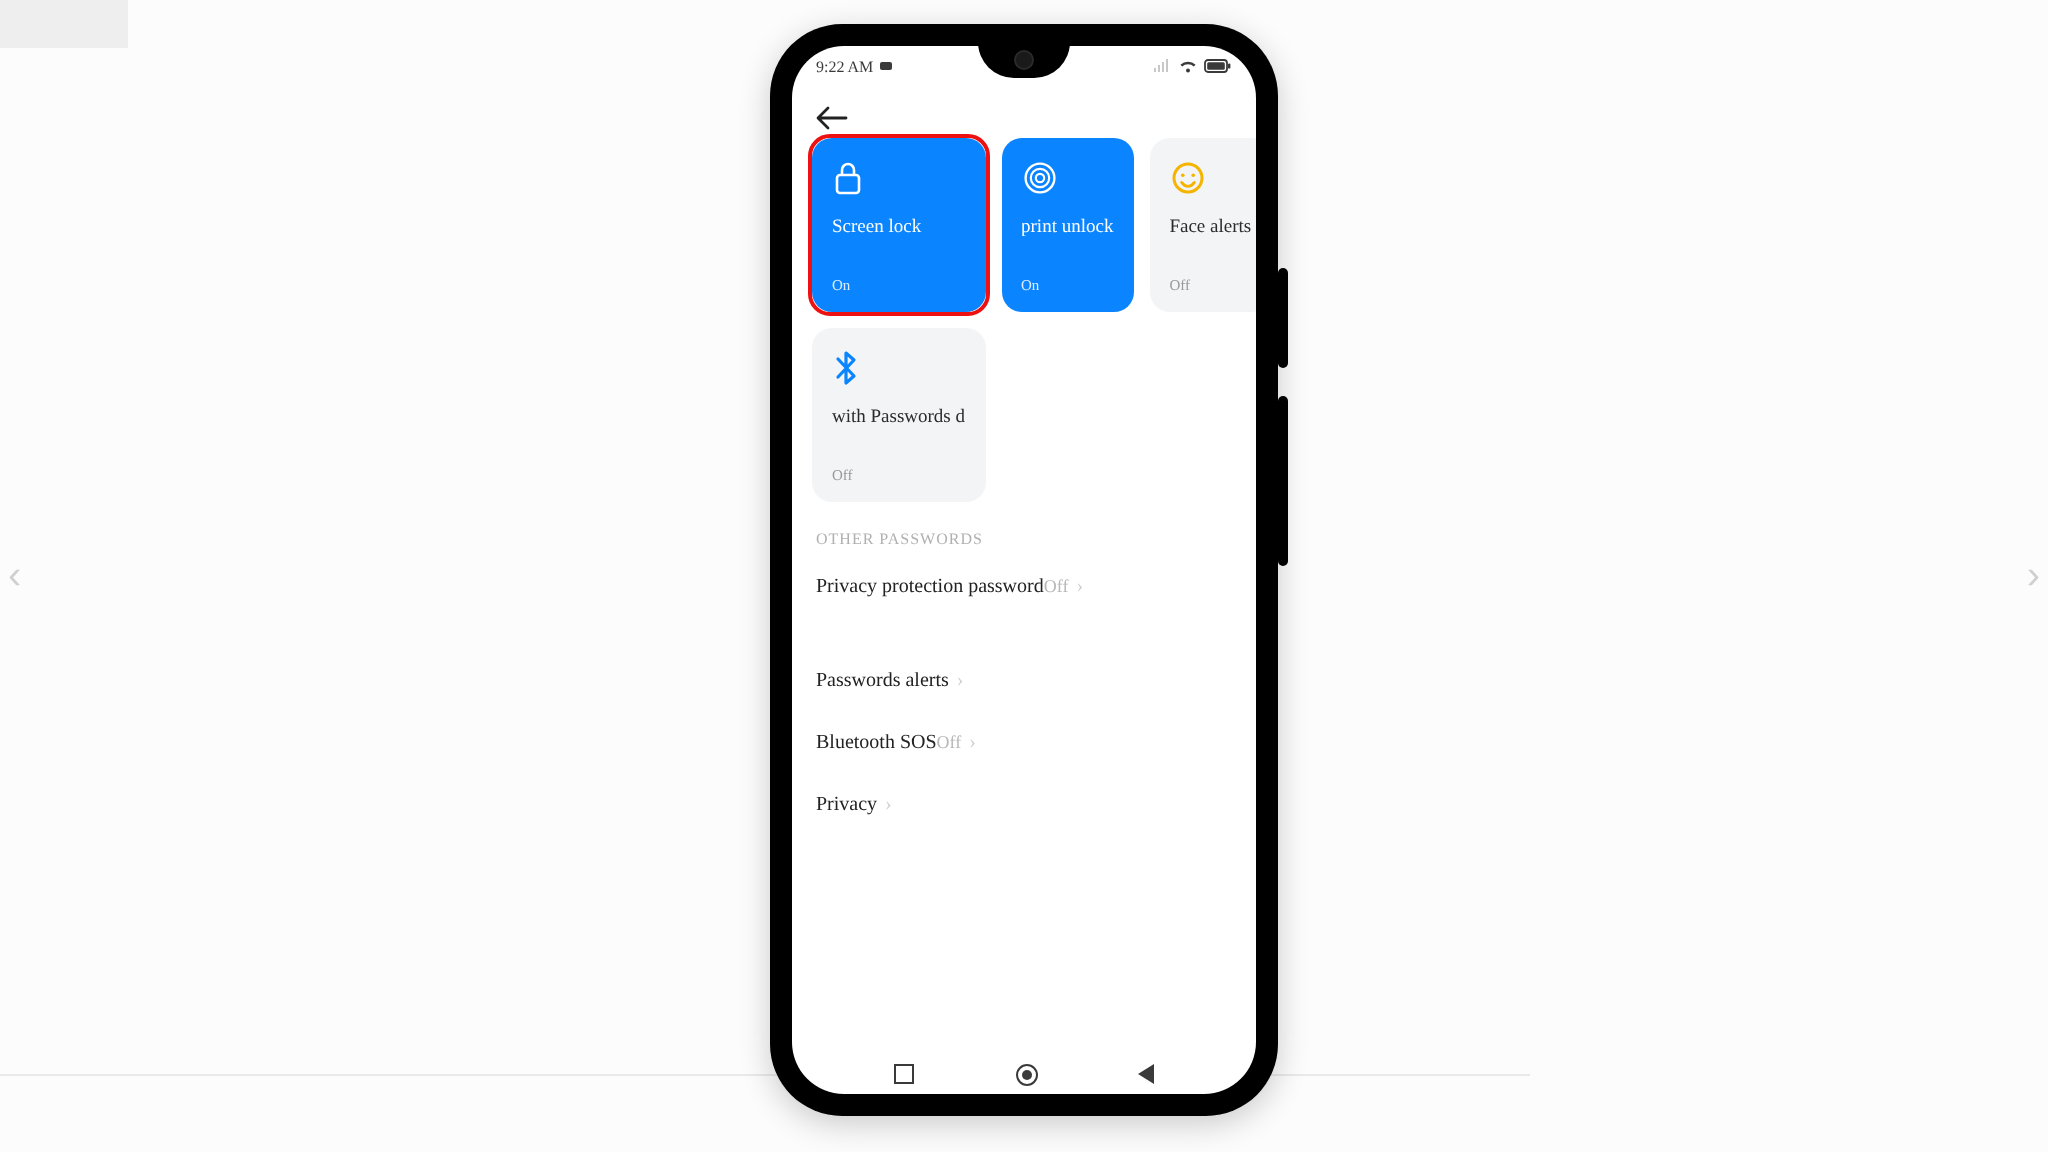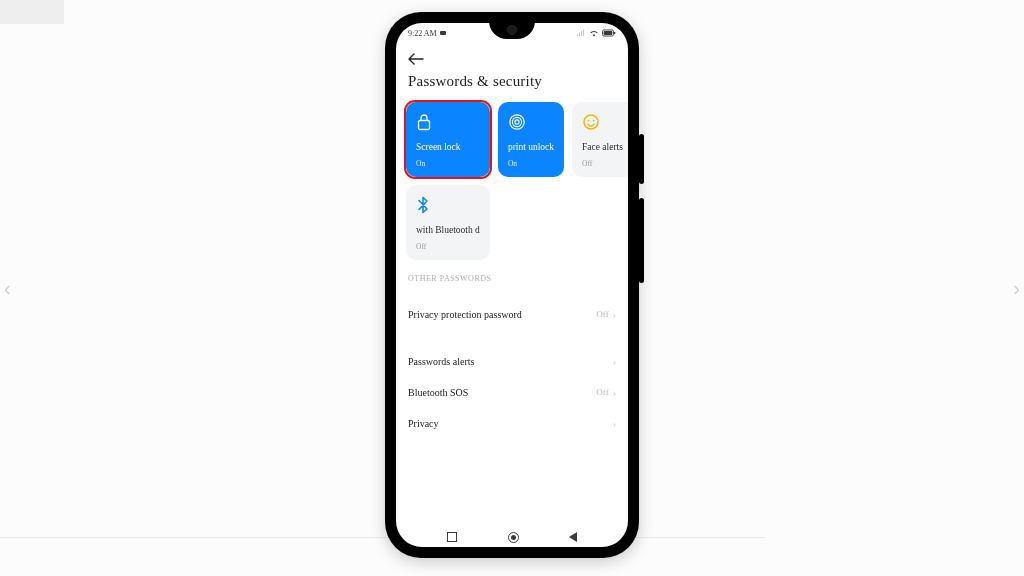--- a/index.html
+++ b/index.html
@@ -19,25 +19,25 @@
   .cam-ind{width:6px;height:4px;background:#3a3a3a;border-radius:1px;}
   .cont{position:absolute;top:22px;left:0;right:0;bottom:20px;padding:0 10px;}
   .back{padding:8px 0 4px 2px;}
   .title{font-size:15px;font-weight:400;color:#222;padding:4px 0 12px 2px;letter-spacing:0.2px;}
   .tiles{display:grid;grid-template-columns:1fr 1fr 1fr;gap:8px;margin-bottom:14px;}
   .tile{border-radius:10px;padding:10px 10px 9px 10px;position:relative;min-height:62px;box-sizing:border-box;}
   .tile.blue{background:#0b85ff;color:#fff;}
   .tile.gray{background:#f3f4f5;color:#2b2b2b;}
   .tile .ic{height:20px;display:flex;align-items:center;margin-bottom:10px;}
   .tile .lbl{font-size:9.5px;line-height:1.15;white-space:nowrap;overflow:hidden;}
-  .tile .sub{font-size:7.5px;opacity:.85;margin-top:6px;}
+  .tile .sub{font-size:7.5px;opacity:.85;margin-top:18px;}
   .tile.gray .sub{color:#9a9a9a;opacity:1;}
   .hl{position:absolute;inset:-2px;border:2.5px solid #e11;border-radius:11px;pointer-events:none;}
-  .sec-hdr{font-size:8px;letter-spacing:.5px;color:#b0b0b0;margin:6px 0 16px 2px;text-transform:uppercase;}
-  .row{display:flex;align-items:center;justify-content:space-between;padding:10px 2px;font-size:10px;color:#222;}
+  .sec-hdr{font-size:8px;letter-spacing:.5px;color:#b0b0b0;margin:6px 0 4px 2px;text-transform:uppercase;}
+  .row{display:flex;align-items:center;padding:10px 2px;font-size:10px;color:#222;}
   .row .r{display:flex;align-items:center;gap:4px;color:#b8b8b8;font-size:9px;}
   .chev{color:#cfcfcf;font-size:10px;}
   .gap{height:16px;}
   .navbar{position:absolute;bottom:0;left:0;right:0;height:20px;display:flex;align-items:center;justify-content:space-evenly;}
   .nav-sq{width:8px;height:8px;border:1.4px solid #3a3a3a;}
   .nav-ci{width:9px;height:9px;border:1.4px solid #3a3a3a;border-radius:50%;position:relative;}
   .nav-ci::after{content:"";position:absolute;inset:2px;border-radius:50%;background:#3a3a3a;}
   .nav-tr{width:0;height:0;border-top:5px solid transparent;border-bottom:5px solid transparent;border-right:8px solid #3a3a3a;}
   svg{display:block;}
 </style>
@@ -80,21 +80,20 @@
           </span>
       </div>
     </div>
 
     <div class="cont">
       <div class="back">
         <svg width="16" height="12" viewBox="0 0 16 12">
             <path d="M6 1L1 6l5 5M1.5 6H15" stroke="#222" stroke-width="1.4" fill="none" stroke-linecap="round" stroke-linejoin="round"></path>
           </svg>
       </div>
-      <div class="title">Passwords &amp; security</div>
 
       <div class="tiles">
         <div class="tile blue">
           <div class="hl"></div>
           <div class="ic">
             <svg width="16" height="18" viewBox="0 0 16 18">
                 <rect x="2.5" y="7.5" width="11" height="9" rx="1.5" fill="none" stroke="#fff" stroke-width="1.3"></rect>
                 <path d="M5 7.5V5a3 3 0 016 0v2.5" fill="none" stroke="#fff" stroke-width="1.3"></path>
               </svg>
           </div>
@@ -126,21 +125,21 @@
           <div class="lbl">Face alerts</div>
           <div class="sub">Off</div>
         </div>
 
         <div class="tile gray">
           <div class="ic">
             <svg width="14" height="18" viewBox="0 0 14 18">
                 <path d="M3 4.5L11 13l-4 3.5V1.5L11 5 3 13.5" fill="none" stroke="#0b85ff" stroke-width="1.6" stroke-linejoin="round" stroke-linecap="round"></path>
               </svg>
           </div>
-          <div class="lbl">with Bluetooth d</div>
+          <div class="lbl">with Passwords d</div>
           <div class="sub">Off</div>
         </div>
       </div>
 
       <div class="sec-hdr">OTHER PASSWORDS</div>
       <div class="row">
         <span>Privacy protection password</span>
         <span class="r">
             <span>Off</span>
             <span class="chev">›</span>

